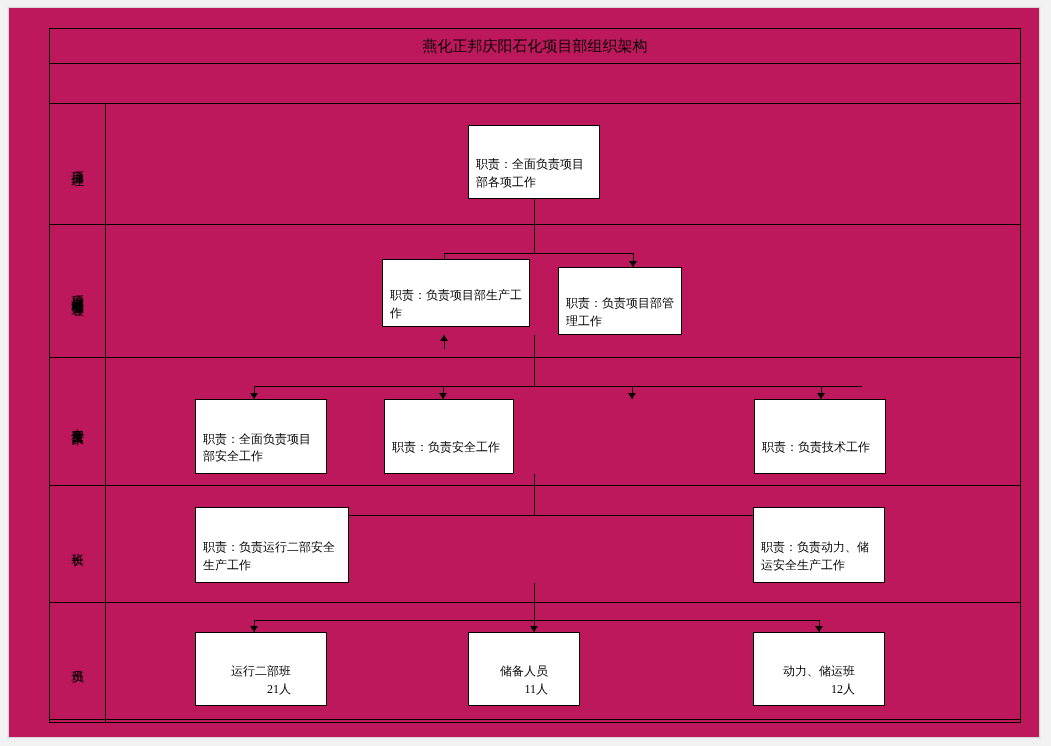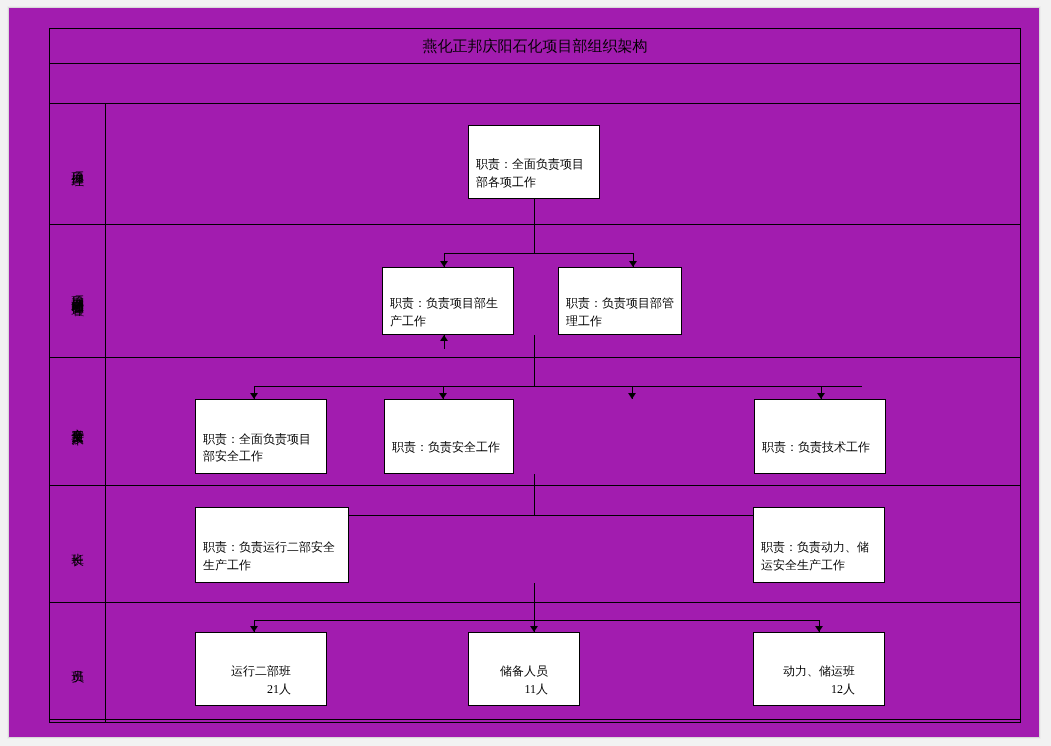--- a/index.html
+++ b/index.html
@@ -19,21 +19,21 @@
     width: 1051px;
     height: 746px;
     background: #f2f2f2;
   }
   
   #sheet {
     position: absolute;
     left: 8px; top: 7px;
     width: 1030px;
     height: 729px;
-    background: #a21caf;
+    background: #be185d;
     border: 1px solid #d9d9d9;
     box-shadow: 0 0 0 1px #ececec;
   }
   
   #frame {
     position: absolute;
     left: 40px; top: 20px;
     width: 972px;
     height: 695px;
     border: 1px solid #000;
@@ -171,21 +171,21 @@
         <span class="txt">职责：全面负责项目部各项工作</span>
       </div>
 
       <div class="conn v" style="left:484px; top:170px; height:55px;"></div>
       <div class="conn h" style="left:394px; top:224px; width:190px;"></div>
       <div class="conn v" style="left:394px; top:224px; height:14px;"></div>
       <div class="conn v" style="left:583px; top:224px; height:14px;"></div>
       <div class="arrow-down" style="left:390px; top:232px;"></div>
       <div class="arrow-down" style="left:579px; top:232px;"></div>
 
-      <div class="box" style="left:332px; top:238px; width:132px; height:68px;">
+      <div class="box" style="left:332px; top:230px; width:148px; height:68px;">
         <span class="txt">职责：负责项目部生产工作</span>
       </div>
       <div class="box" style="left:508px; top:238px; width:124px; height:68px;">
         <span class="txt">职责：负责项目部管理工作</span>
       </div>
 
       <div class="conn v" style="left:394px; top:306px; height:14px;"></div>
       <div class="arrow-up" style="left:390px; top:306px;"></div>
 
       <div class="conn v" style="left:484px; top:306px; height:52px;"></div>

